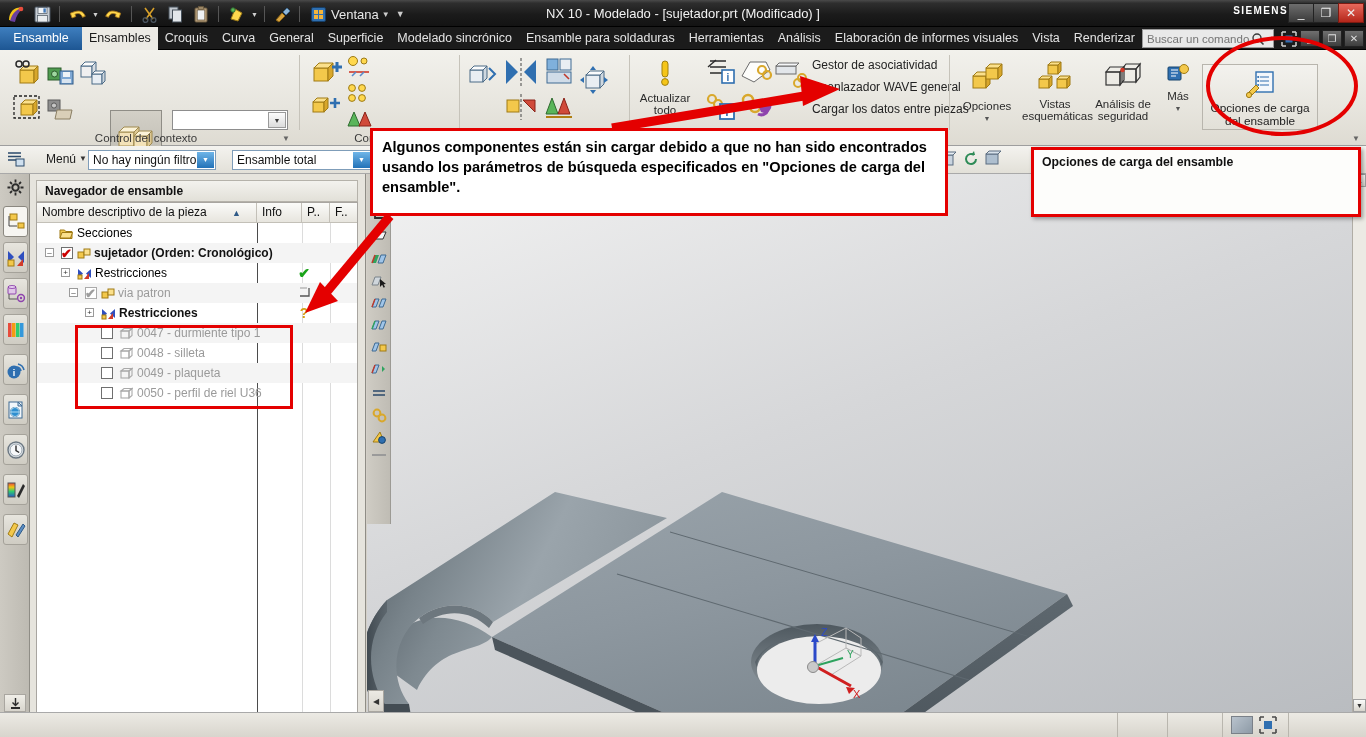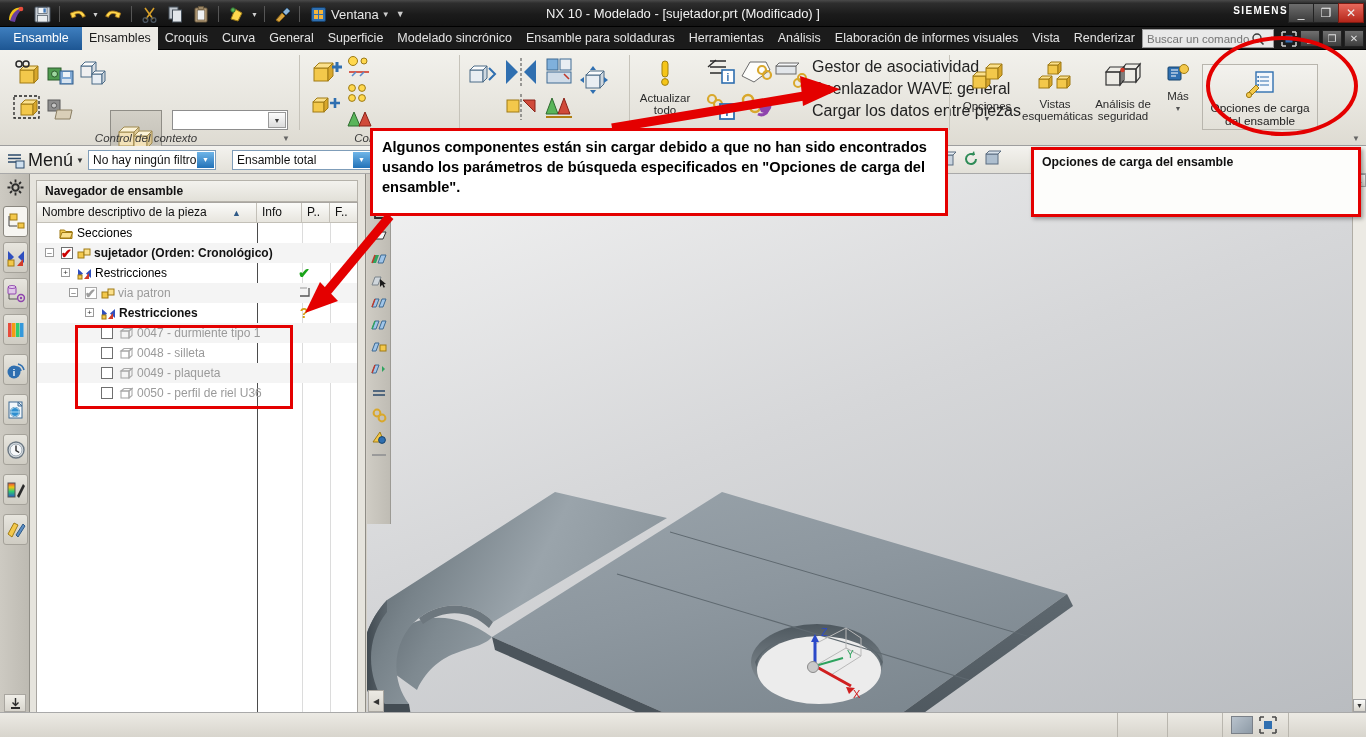--- a/index.html
+++ b/index.html
@@ -70,33 +70,33 @@
 
   
   #ribbon {
     position:absolute; left:0; top:50px; width:1366px; height:96px;
     background:linear-gradient(to bottom,#f2f1ec 0%,#e7e5de 60%,#dedbd2 100%);
     border-bottom:1px solid #9e9e9e;
   }
   .rgrp { position:absolute; top:0; height:96px; }
   .rgrp .rlabel {
     position:absolute; bottom:2px; width:100%; text-align:center;
-    font-size:11.5px; color:#3a3a3a;font-style:italic;
+    font-size:11.5px; color:#3a3a3a;
   }
   .rgrp .rsep { position:absolute; right:0; top:5px; bottom:16px; width:1px; background:#c6c3ba;}
   .rgrp .rarrow { position:absolute; right:4px; bottom:3px; font-size:8px; color:#666;}
   .bigbtn {
     position:absolute; width:66px; text-align:center; cursor:pointer;
     font-size:11.5px; color:#2b2b2b; line-height:12px;
   }
   .bigbtn .ic { display:block; margin:0 auto 2px; }
   .bigbtn .dd { display:block; font-size:7px; color:#555; margin-top:1px;}
   .icbtn { position:absolute; cursor:pointer; }
   .txtitem {
-    position:absolute; font-size:16px; color:#222; cursor:pointer; white-space:nowrap;
+    position:absolute; font-size:12px; color:#222; cursor:pointer; white-space:nowrap;
   }
   #combo1 {
     position:absolute; left:172px; top:60px; width:116px; height:20px;
     background:#fff; border:1px solid #8d8d8d;
   }
   #combo1 .arrow {
     position:absolute; right:1px; top:1px; width:18px; height:16px;
     background:linear-gradient(to bottom,#fcfcfc,#dcdcdc); border:1px solid #9a9a9a;
     display:flex; align-items:center; justify-content:center; font-size:7px; color:#3a3a3a;
   }
@@ -105,21 +105,21 @@
     background:linear-gradient(to bottom,#d3d0c7,#bdbab1); border:1px solid #8f8d86;
   }
 
   
   #tb2 {
     position:absolute; left:0; top:146px; width:1366px; height:28px;
     background:linear-gradient(to bottom,#f4f3ef,#e2e0d8);
     border-bottom:1px solid #a9a9a9;
   }
   #menu-btn { position:absolute; left:6px; top:4px; display:flex; align-items:center; gap:3px; cursor:pointer;}
-  #menu-btn .lbl { font-size:18px; color:#1a1a1a;}
+  #menu-btn .lbl { font-size:12px; color:#1a1a1a;margin-left:18px;}
   .combo2 {
     position:absolute; top:4px; height:20px; background:#fff; border:1px solid #7f9db9;
     font-size:12px; color:#111; padding-left:4px; line-height:18px;
   }
   .combo2 .arr {
     position:absolute; right:1px; top:1px; width:17px; height:16px;
     background:linear-gradient(to bottom,#6fb5e8,#2272b8);
     display:flex; align-items:center; justify-content:center; color:#fff; font-size:7px;
   }
 

